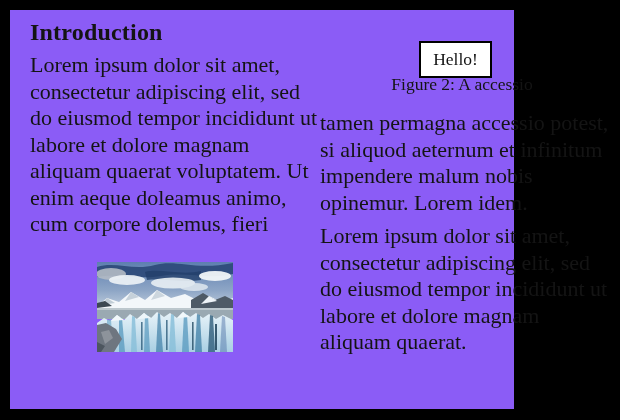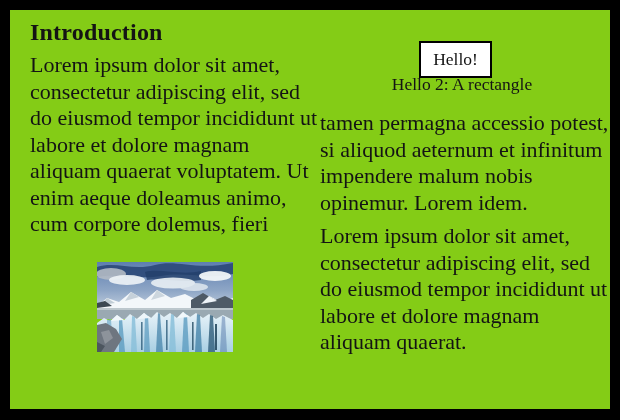--- a/index.html
+++ b/index.html
@@ -10,23 +10,23 @@
     position: relative;
     width: 620px;
     height: 420px;
     background: #000000;
     overflow: hidden;
   }
   .page {
     position: absolute;
     left: 10px;
     top: 10px;
-    width: 600px;
+    width: 504px;
     height: 399px;
-    background: #84cc16;
+    background: #8b5cf6;
     font-family: "Liberation Serif", serif;
     color: #141414;
   }
   .heading {
     position: absolute;
     left: 20px;
     top: 8px;
     font-size: 24px;
     line-height: 28px;
     font-weight: bold;
@@ -175,21 +175,21 @@
 
         <path d="M0,63 L9,61 L19,67 L25,77 L17,90 L0,90 Z" fill="#6e7680"></path>
         <path d="M4,70 L12,68 L16,76 L8,82 Z" fill="#8d939b"></path>
         <path d="M0,80 L8,84 L4,90 L0,90 Z" fill="#4d565f"></path>
       </svg>
 
     </figure>
 
     <div class="hello-box">Hello!</div>
 
-    <p class="caption caption-2">Hello 2: A rectangle</p>
+    <p class="caption caption-2">Figure 2: A accessio</p>
 
     <p class="bodytext para-r1">tamen permagna accessio potest,
 si aliquod aeternum et infinitum
 impendere malum nobis
 opinemur. Lorem idem.</p>
 
     <p class="bodytext para-r2">Lorem ipsum dolor sit amet,
 consectetur adipiscing elit, sed
 do eiusmod tempor incididunt ut
 labore et dolore magnam

